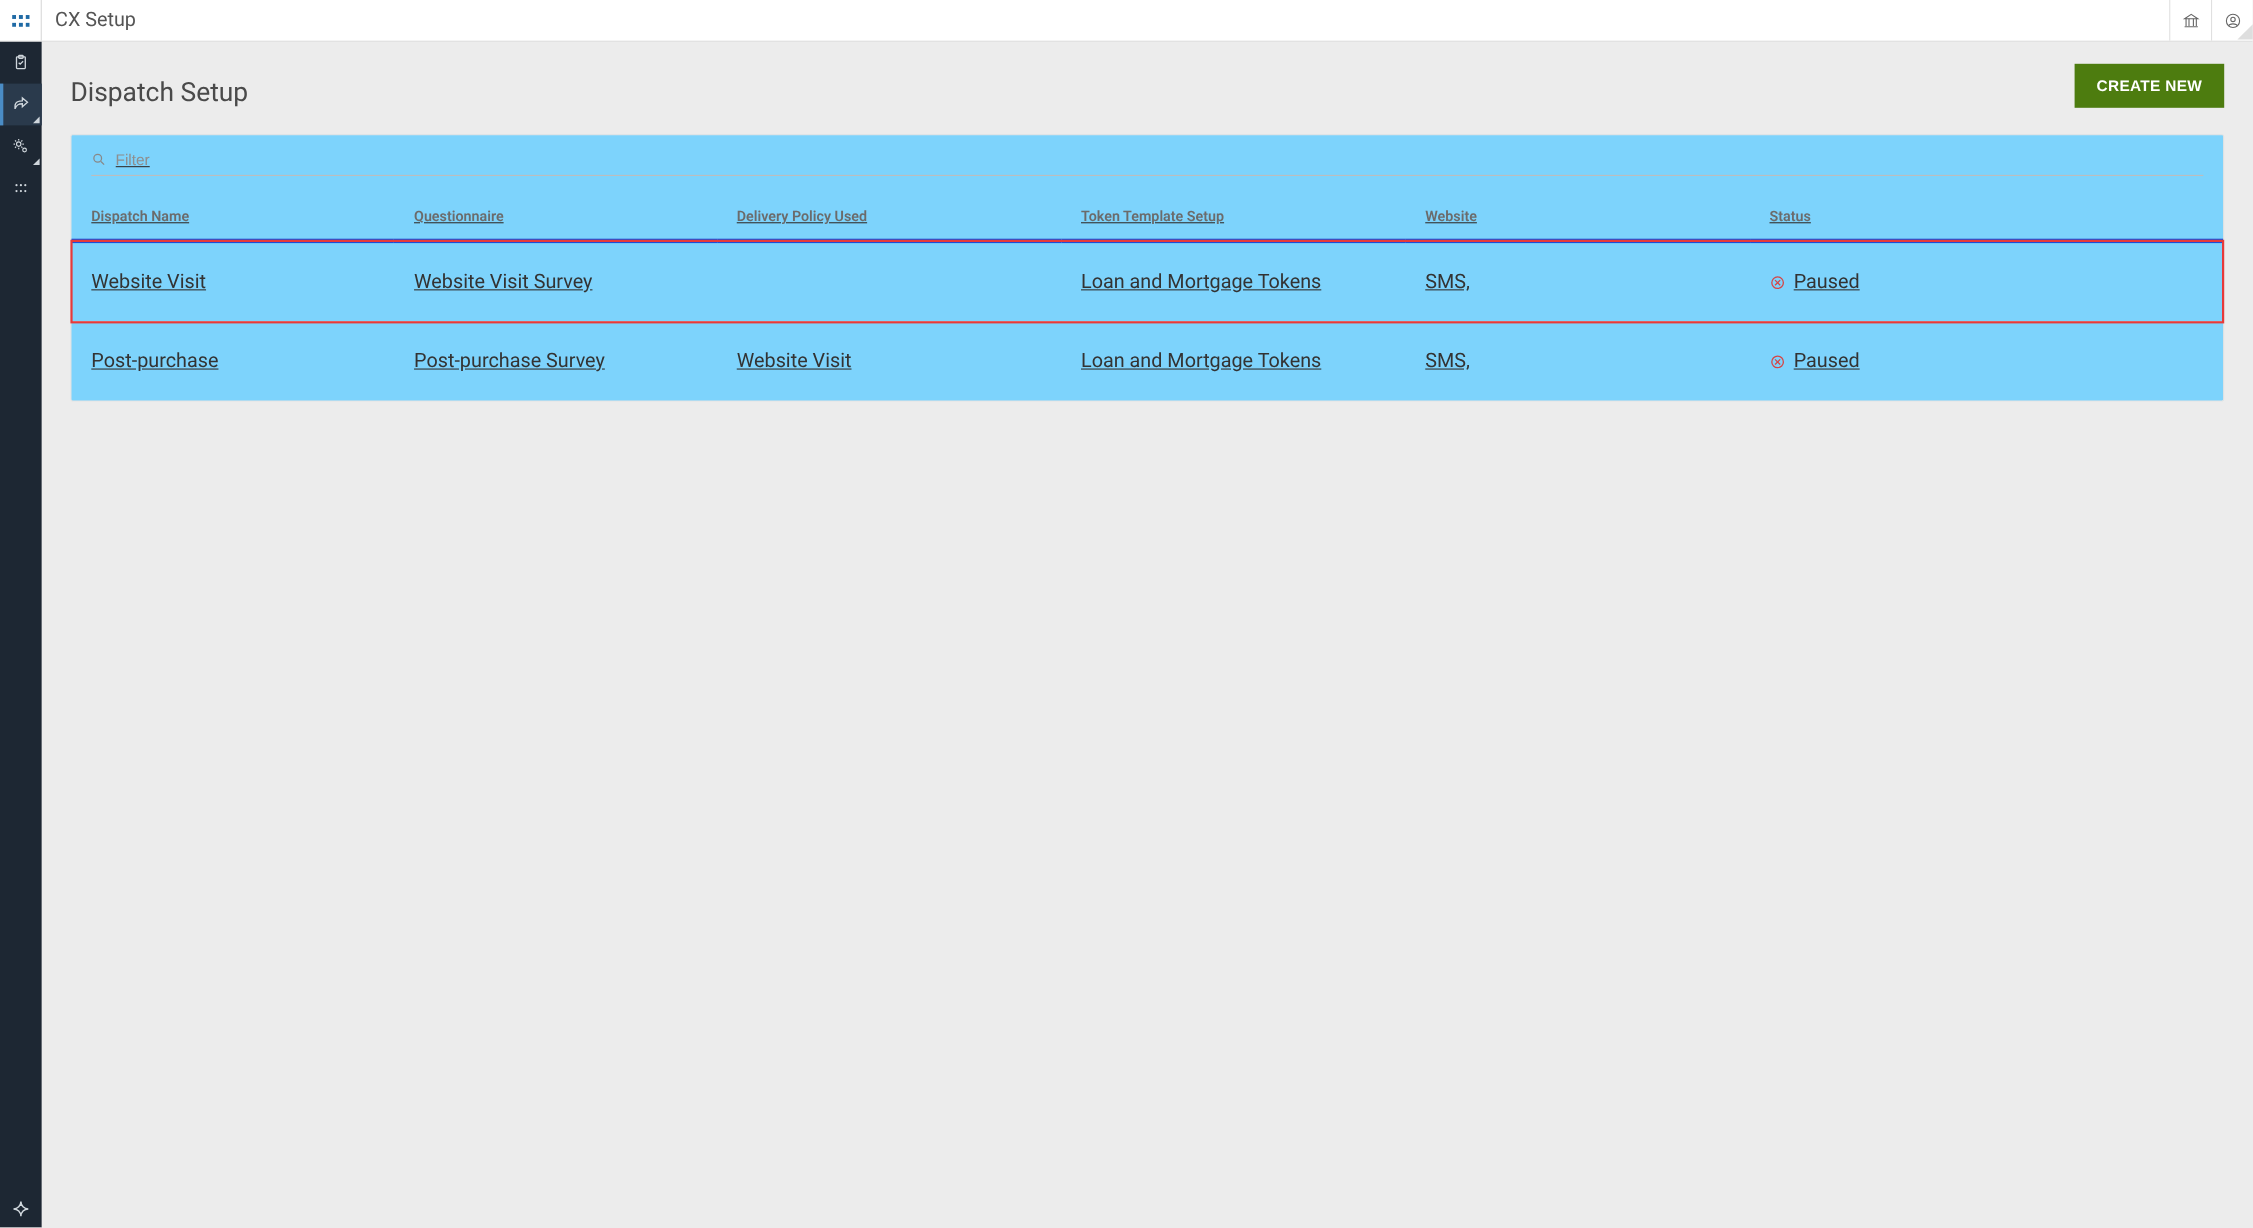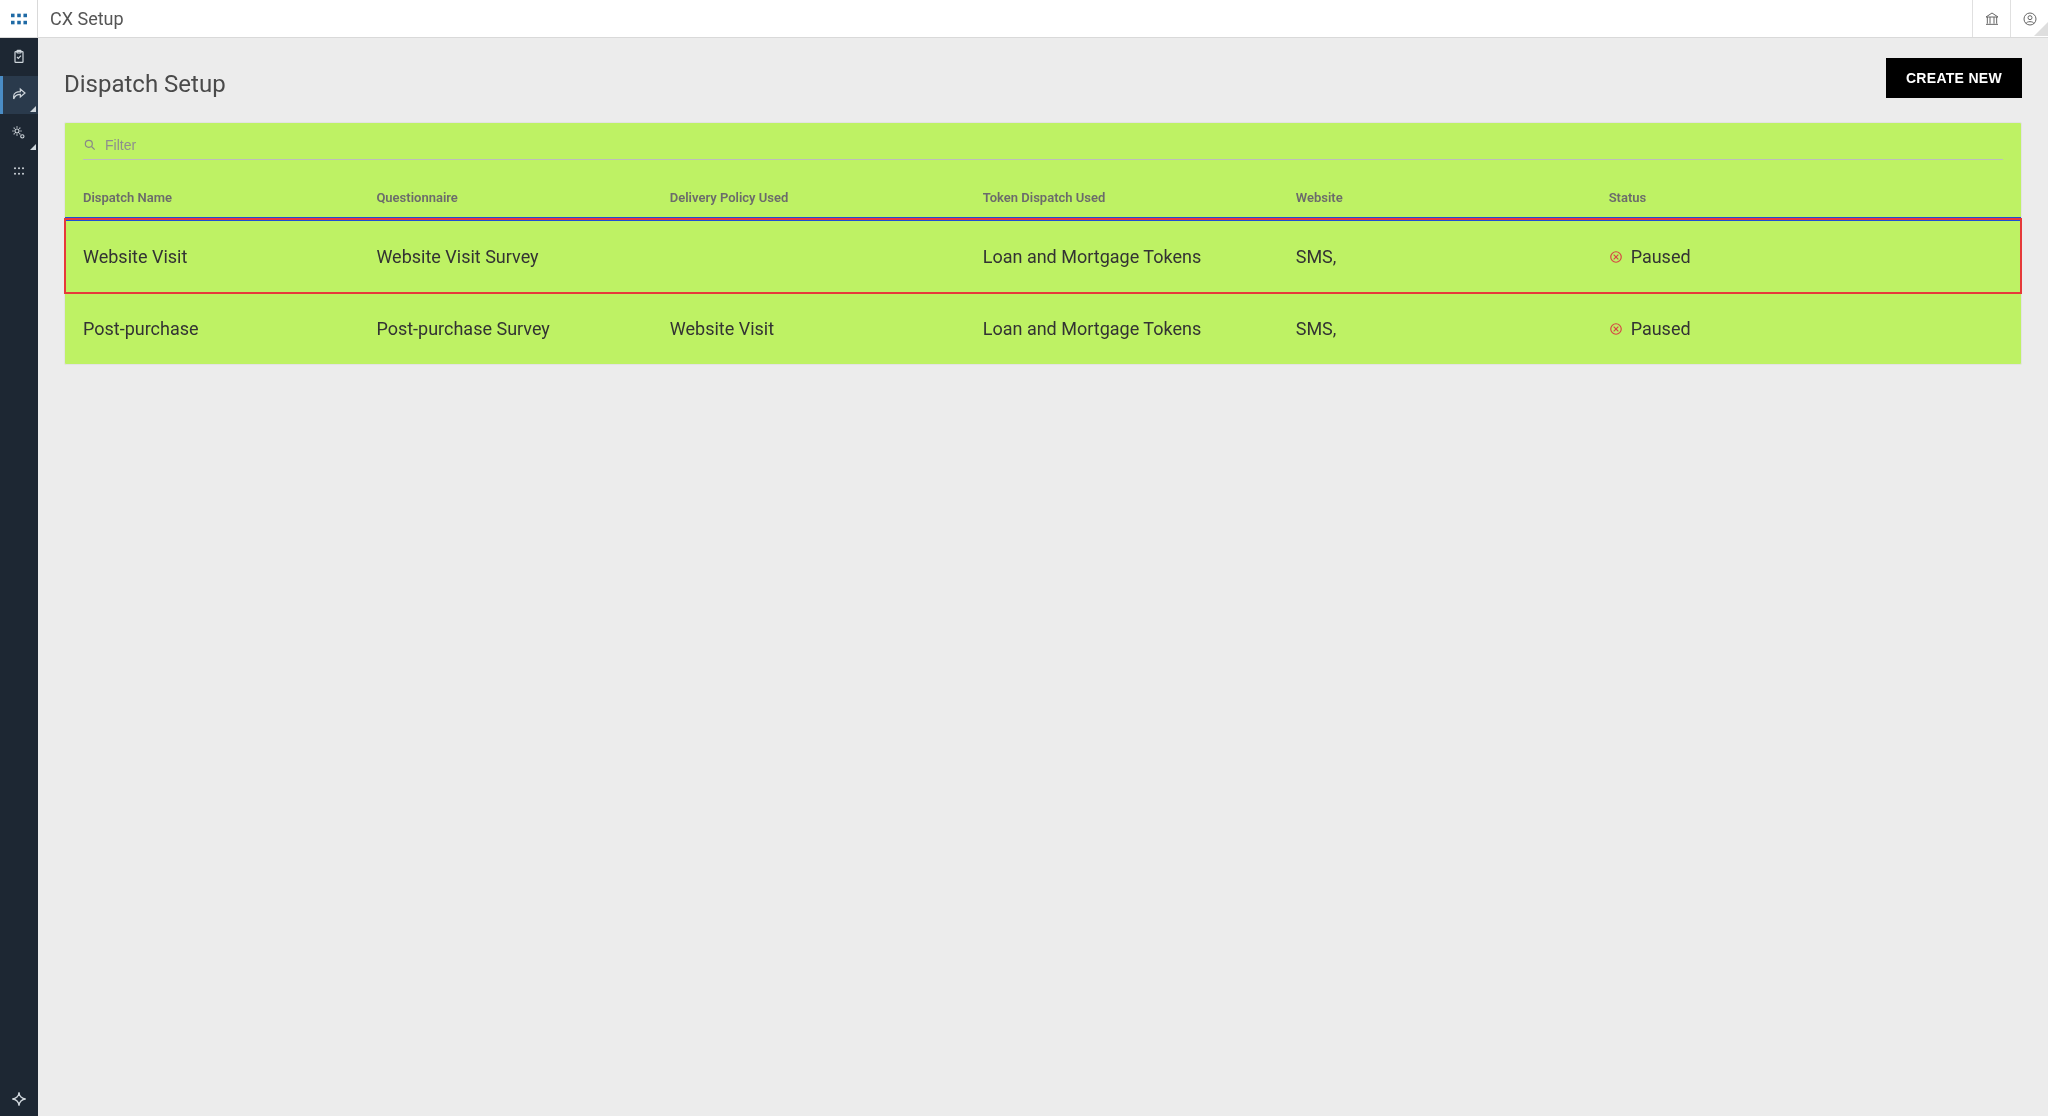--- a/index.html
+++ b/index.html
@@ -121,41 +121,42 @@
     display: flex;
     justify-content: space-between;
     align-items: flex-end;
   }
   .page-title {
     font-size: 24px;
     color: #4a4a4a;
     font-weight: 400;
   }
   .create-btn {
-    background: #000000;
+    background: #4d7c0f;
     color: #fff;
     border: none;
     padding: 12px 20px;
     font-size: 14px;
     font-weight: 700;
     letter-spacing: 0.3px;
     cursor: pointer;
     margin-left: 24px;
   }
   .page-desc {
     color: #3d3d3d;
     font-size: 14px;
     margin-top: 30px;
   }
 
   .panel {
-    background: #bef264;
+    background: #7dd3fc;
     margin-top: 24px;
     border: 1px solid #e3e3e3;
     border-radius: 2px;
+    text-decoration: underline;
   }
 
   .filter-wrap {
     padding: 14px 18px 0 18px;
   }
   .filter-bar {
     display: flex;
     align-items: center;
     border-bottom: 1px solid #bdbdbd;
     padding-bottom: 6px;
@@ -310,21 +311,21 @@
             <input class="filter-input" type="text" placeholder="Filter" style="">
           </div>
         </div>
 
         <table class="table">
           <thead>
             <tr>
               <th class="col-name">Dispatch Name</th>
               <th class="col-q">Questionnaire</th>
               <th class="col-dp">Delivery Policy Used</th>
-              <th class="col-tt">Token Dispatch Used</th>
+              <th class="col-tt">Token Template Setup</th>
               <th class="col-ch">Website</th>
               <th class="col-st">Status</th>
             </tr>
           </thead>
           <tbody id="table-body">
               <tr class="highlighted">
                 <td>Website Visit</td>
                 <td>Website Visit Survey</td>
                 <td></td>
                 <td>Loan and Mortgage Tokens</td>

